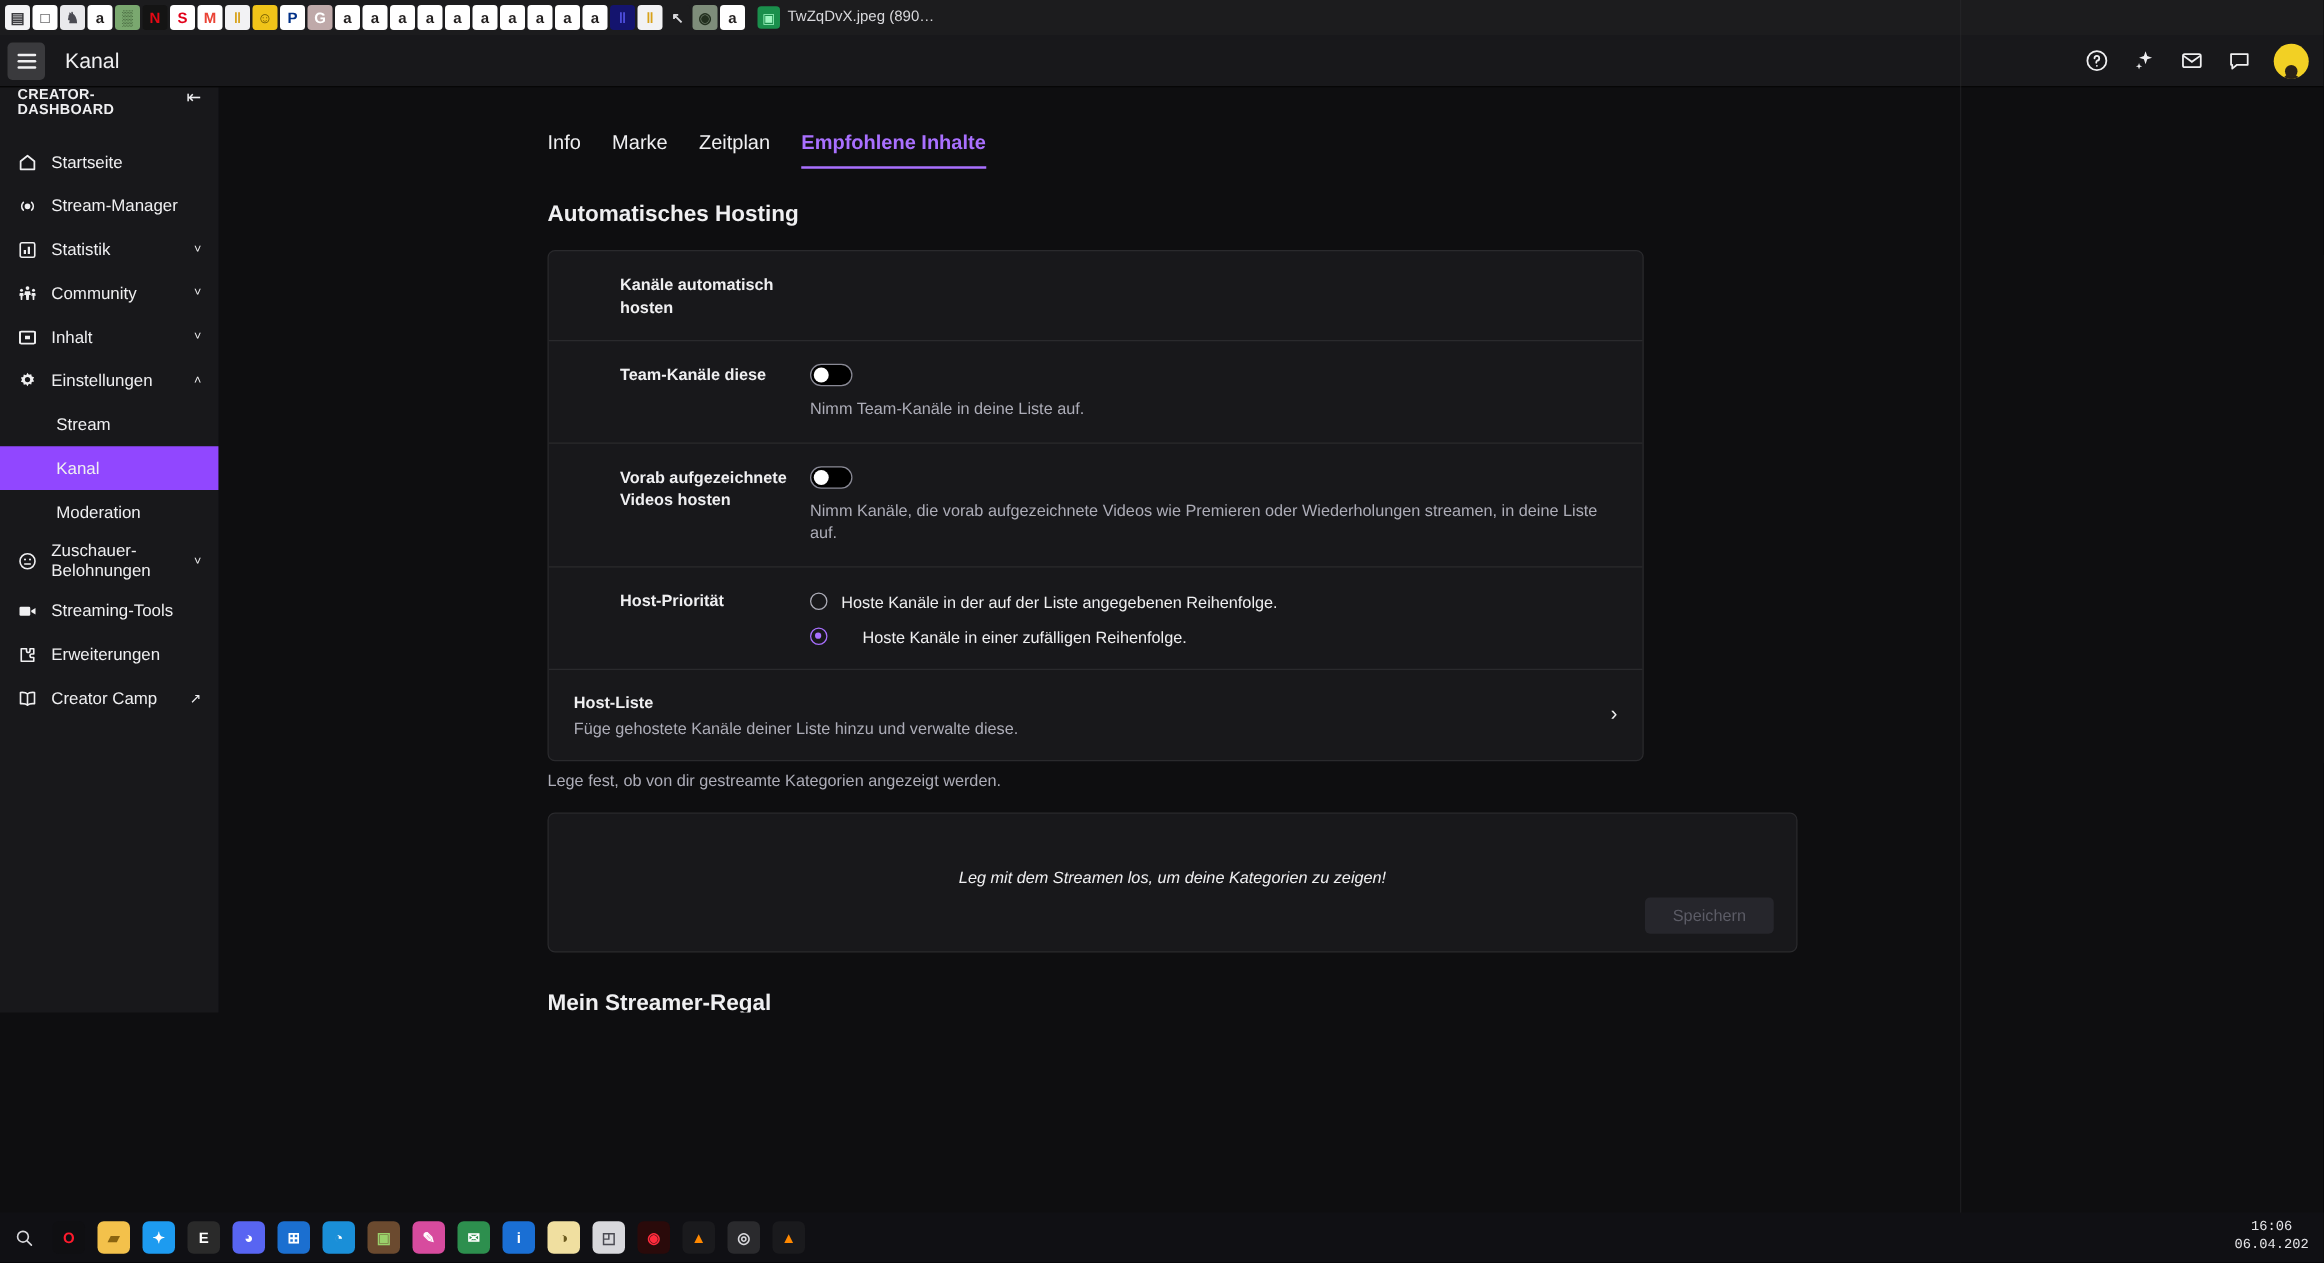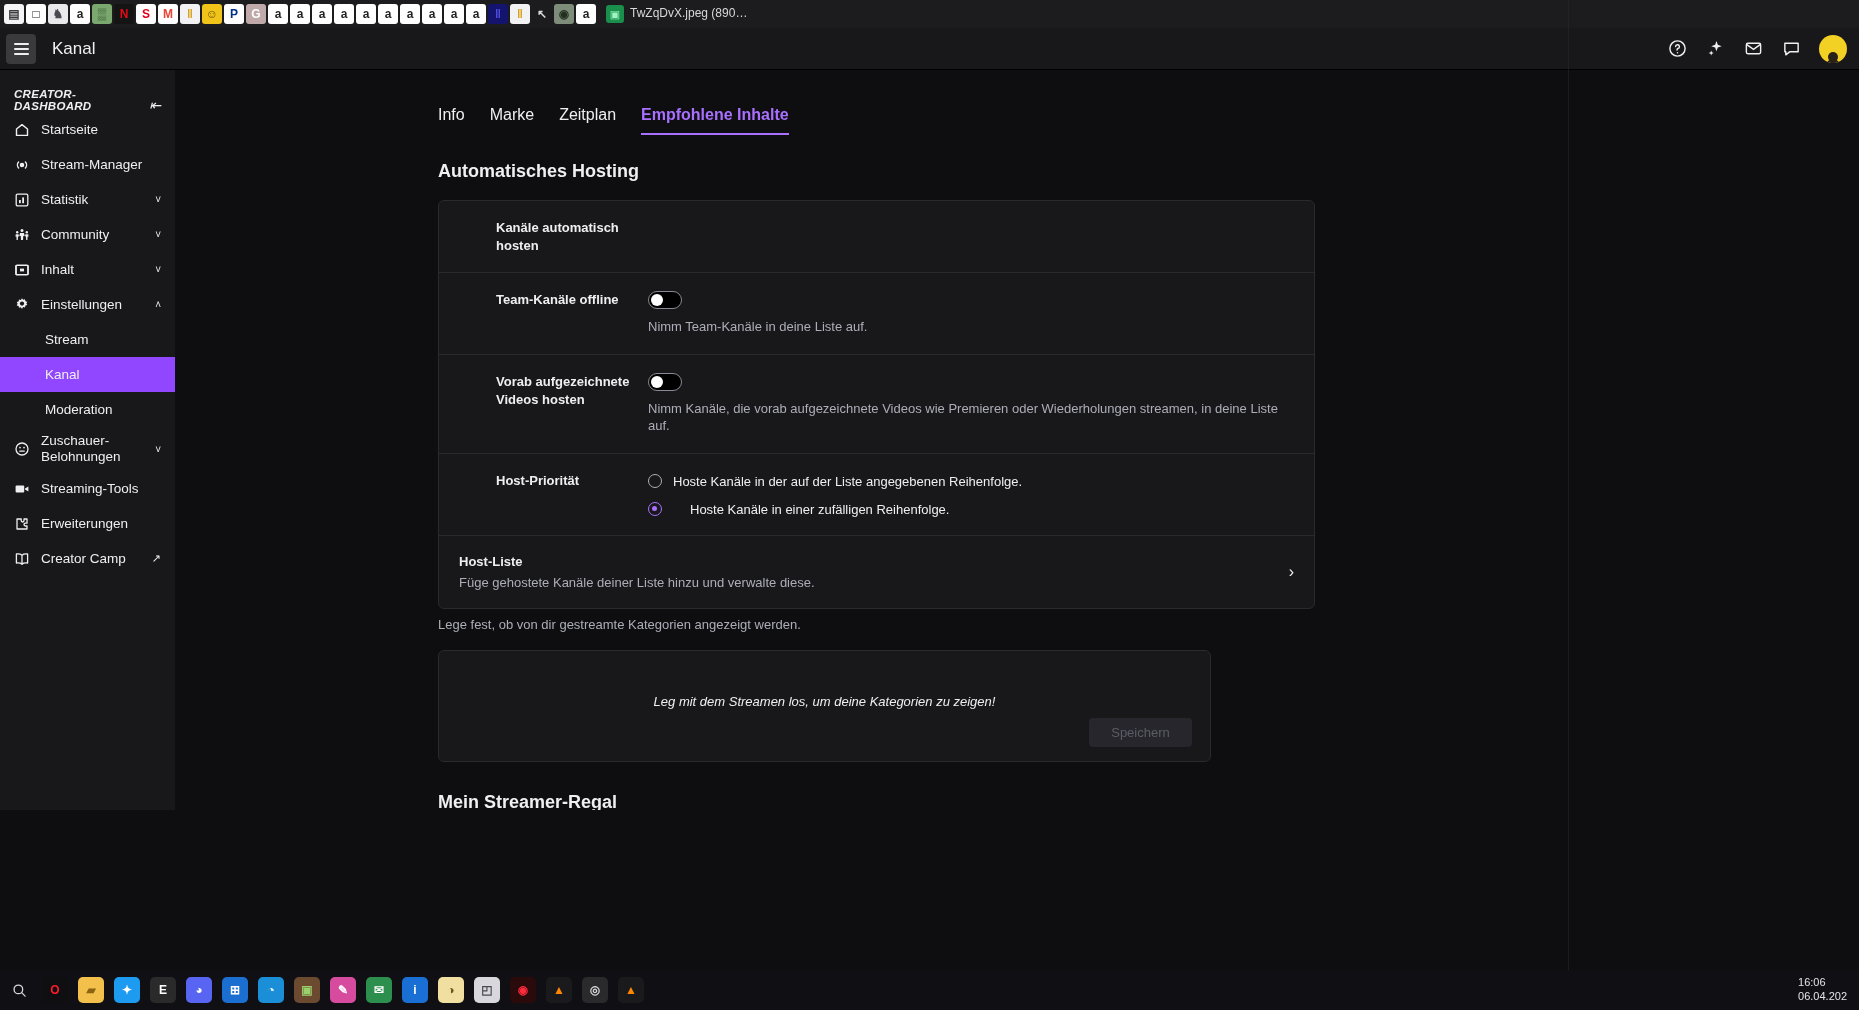--- a/index.html
+++ b/index.html
@@ -50,21 +50,21 @@
     display:flex; align-items:flex-end; justify-content:center; overflow:hidden; cursor:pointer;
   }
   .avatar .head { width:10px; height:10px; border-radius:50%; background:#2a2118; margin-bottom:1px; box-shadow: 0 9px 0 -1px #2a2118, 0 9px 0 2px #2a2118; }
 
   
   .sidebar {
     position: absolute; top: 70px; left: 0; width: 175px; height: 740px;
     background: #18181b; overflow: hidden;
   }
   .sb-header {
-    display:flex; align-items:flex-end; height: 42px; padding: 0 14px; font-style: italic;
+    display:flex; align-items:flex-start; height: 42px; padding: 0 14px;
   }
   .sb-header-title {
     color: #efeff1; font-size: 11.5px; font-weight: bold; letter-spacing: .3px;
   }
   .sb-collapse { margin-left:auto; color:#efeff1; font-size: 14px; cursor:pointer; line-height:1; }
   .sb-item {
     display: flex; align-items: center; height: 35px; padding: 0 14px; gap: 11px;
     color: #efeff1; font-size: 13.5px; cursor: pointer; white-space: nowrap;
   }
   .sb-item.tall { height: 44px; }
@@ -110,21 +110,21 @@
   .radio.on::after { content:''; position:absolute; top:3px; left:3px; width:5px; height:5px; border-radius:50%; background:#a970ff; }
   .radio-text { color:#efeff1; font-size:13px; }
 
   .link-row { display:flex; align-items:center; padding:18px 20px; cursor:pointer; }
   .link-col { flex:1 1 auto; }
   .link-title { color:#efeff1; font-size:13px; font-weight:bold; }
   .link-desc { color:#adadb8; font-size:13px; margin-top:6px; }
   .link-chevron { color:#efeff1; font-size:16px; }
 
   .empty-card {
-    margin: 18px 0 0 263px; width:773px; height:112px; background:#18181b;
+    margin: 18px 0 0 263px; width:1000px; height:112px; background:#18181b;
     border:1px solid #2a2a2d; border-radius:6px; position:relative;
   }
   .empty-text {
     position:absolute; top:43px; left:0; width:100%; text-align:center;
     color:#efeff1; font-size:13px; font-style:italic;
   }
   .save-btn {
     position:absolute; right:18px; bottom:14px; width:103px; height:29px;
     background:#26262c; border:none; border-radius:4px; color:#5c5c66;
     font-size:13px; font-family:"Liberation Sans", sans-serif; cursor:not-allowed;
@@ -133,21 +133,21 @@
   
   .right-pane { position:absolute; top:70px; left:1568px; width:291px; height:740px; background:#0e0e10; }
 
   
   .taskbar {
     position:absolute; bottom:0; left:0; width:1859px; height:40px;
     background:#101014; display:flex; align-items:center; padding-left:6px; gap:10px;
   }
   .tb-search { width:26px; height:26px; display:flex; align-items:center; justify-content:center; color:#d8d8dc; font-size:14px; cursor:pointer; }
   .tbapp { width:26px; height:26px; border-radius:5px; display:flex; align-items:center; justify-content:center; font-size:12px; font-weight:bold; color:#fff; cursor:pointer; flex:0 0 auto; }
-  .clock { margin-left:auto; padding-right:12px; color:#e4e4e7; font-size:11px; line-height:1.25; text-align:left; }
+  .clock { margin-left:auto; padding-right:12px; color:#e4e4e7; font-size:11px; line-height:1.25; text-align:center;font-family:Liberation Mono, monospace; }
   .hidden-seam { position:absolute; left:1568px; top:0; width:1px; height:1010px; background:#2a2a2d; opacity:.5; }
 </style>
 </head>
 <body>
 
 <div class="screen">
 
   <div class="tabstrip">
     <div id="favs" style="display:flex;gap:2px;align-items:center;">
         <div class="fav" style="background: rgb(244, 244, 246); color: rgb(59, 59, 63);">▤</div>
@@ -350,21 +350,21 @@
 
     <div class="section-title">Automatisches Hosting</div>
 
     <div class="card">
 
       <div class="row">
         <div class="row-label">Kanäle automatisch hosten</div>
       </div>
 
       <div class="row">
-        <div class="row-label">Team-Kanäle offline</div>
+        <div class="row-label">Team-Kanäle diese</div>
         <div class="row-body">
           <div class="toggle">
               <div class="knob"></div>
             </div>
           <div class="row-desc">Nimm Team-Kanäle in deine Liste auf.</div>
         </div>
       </div>
 
       <div class="row">
         <div class="row-label">Vorab aufgezeichnete Videos hosten</div>

